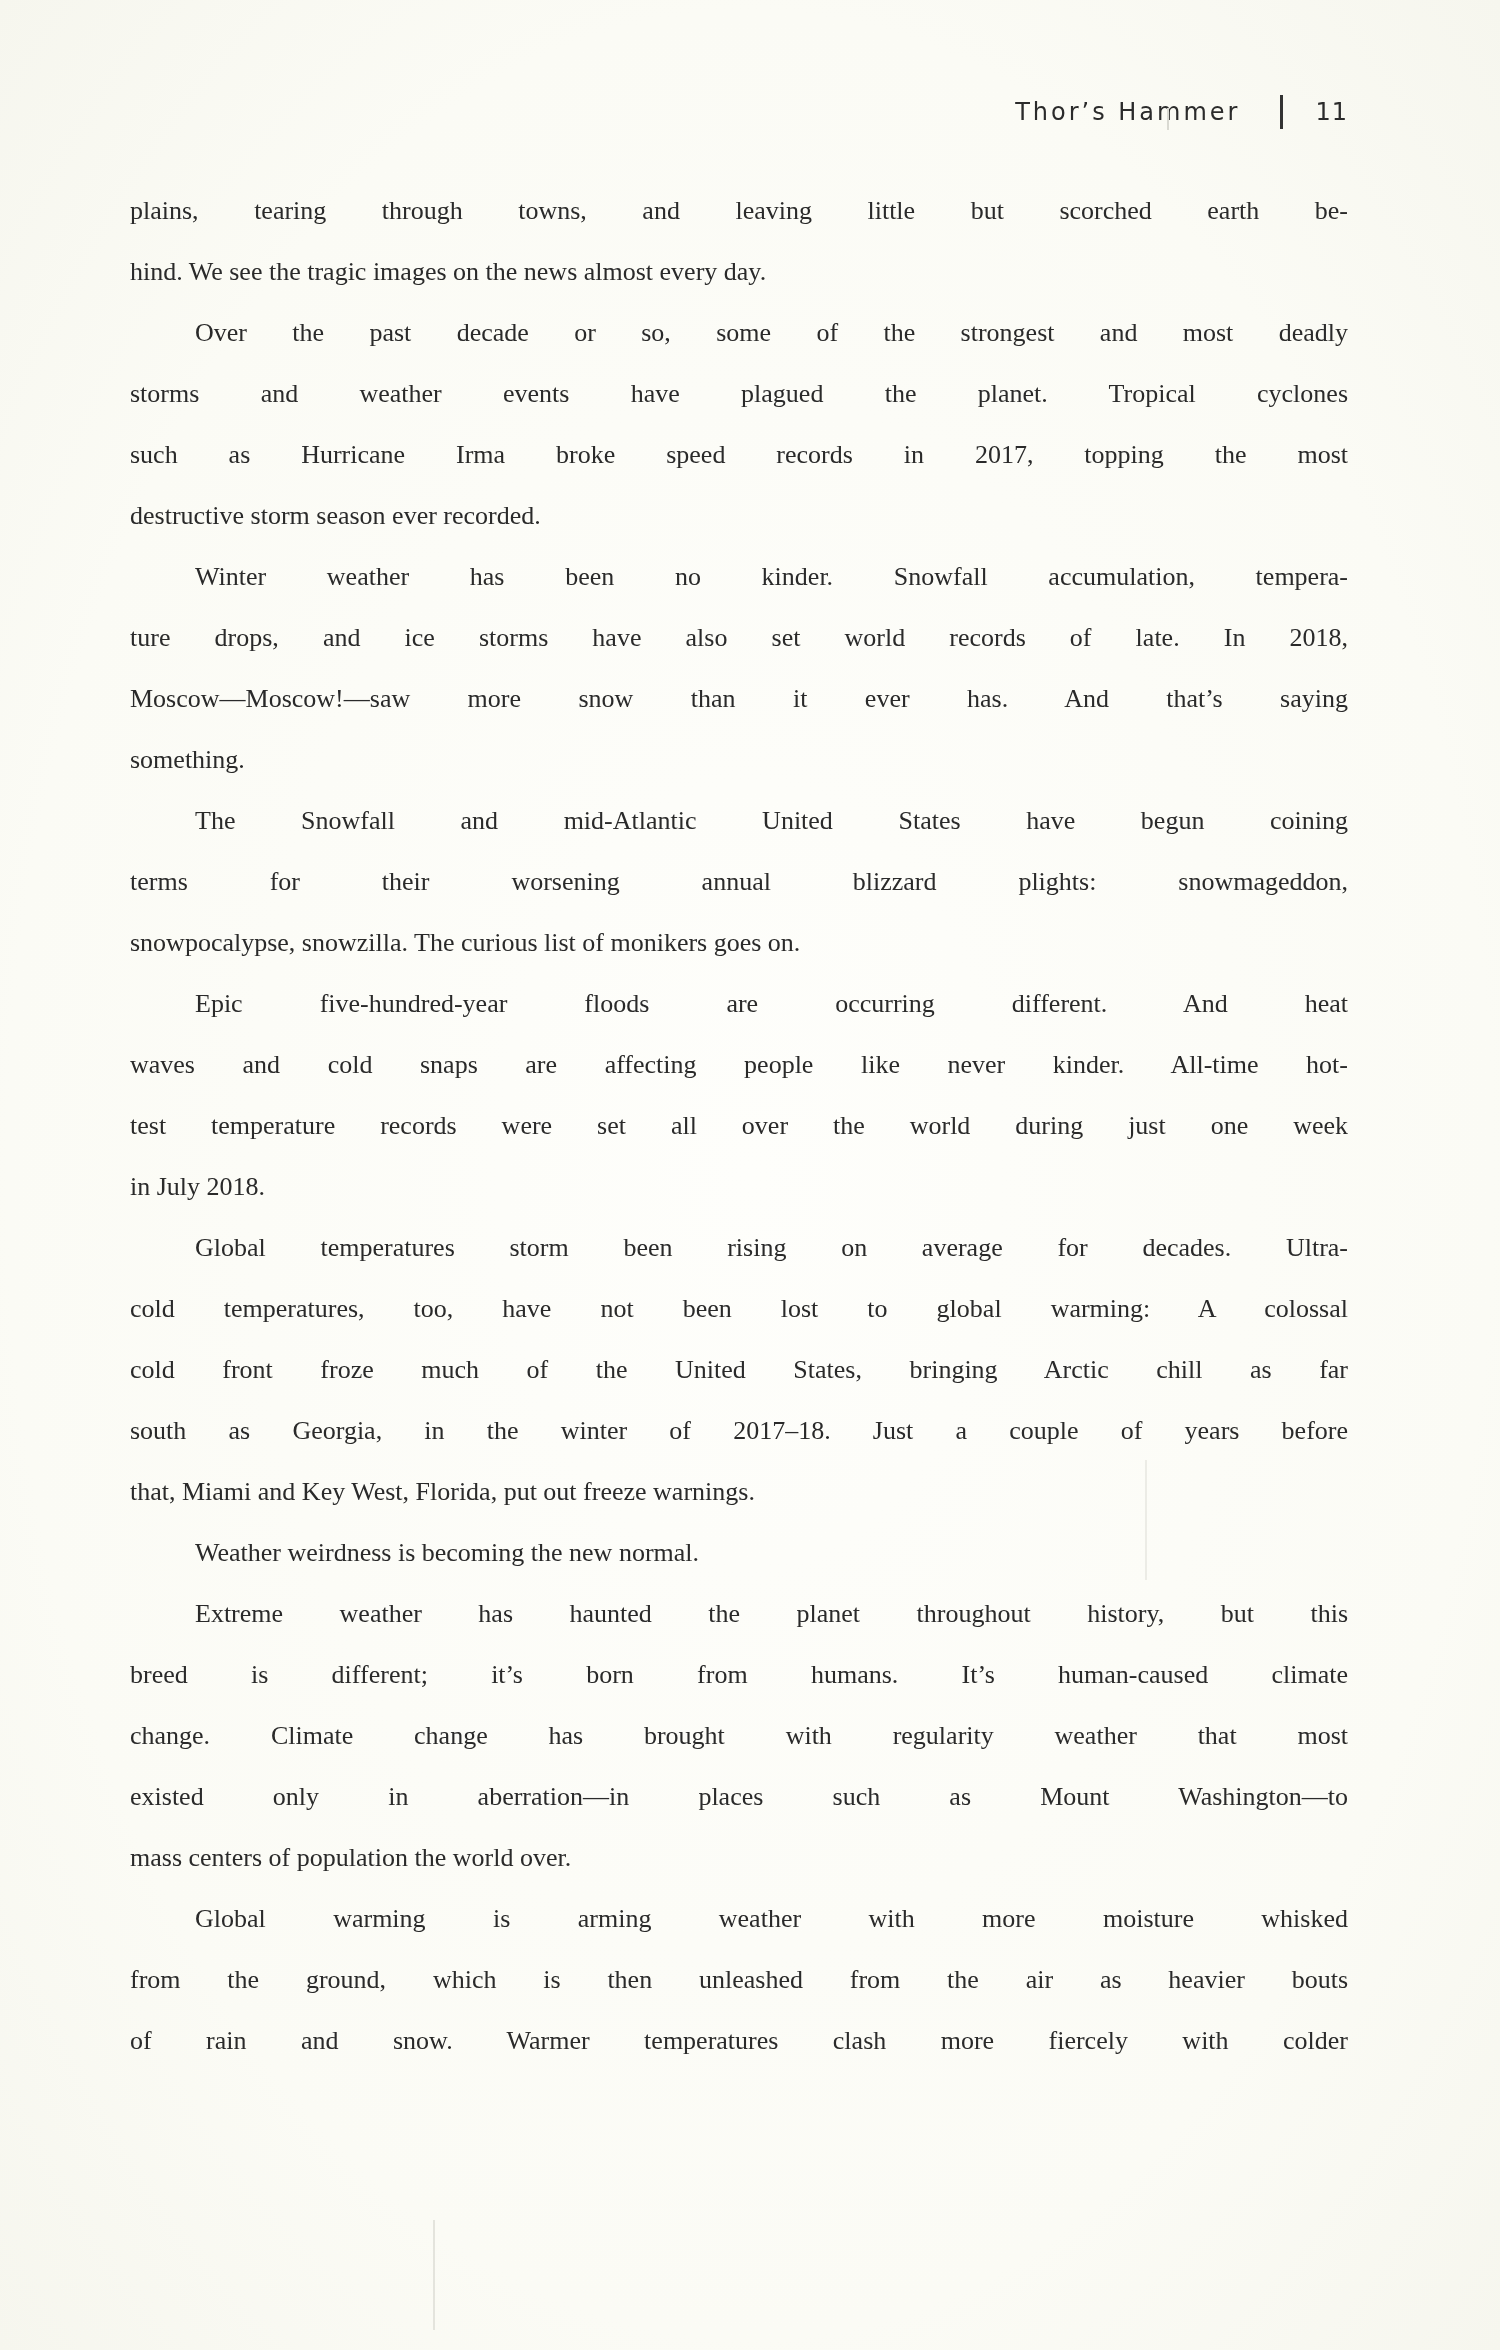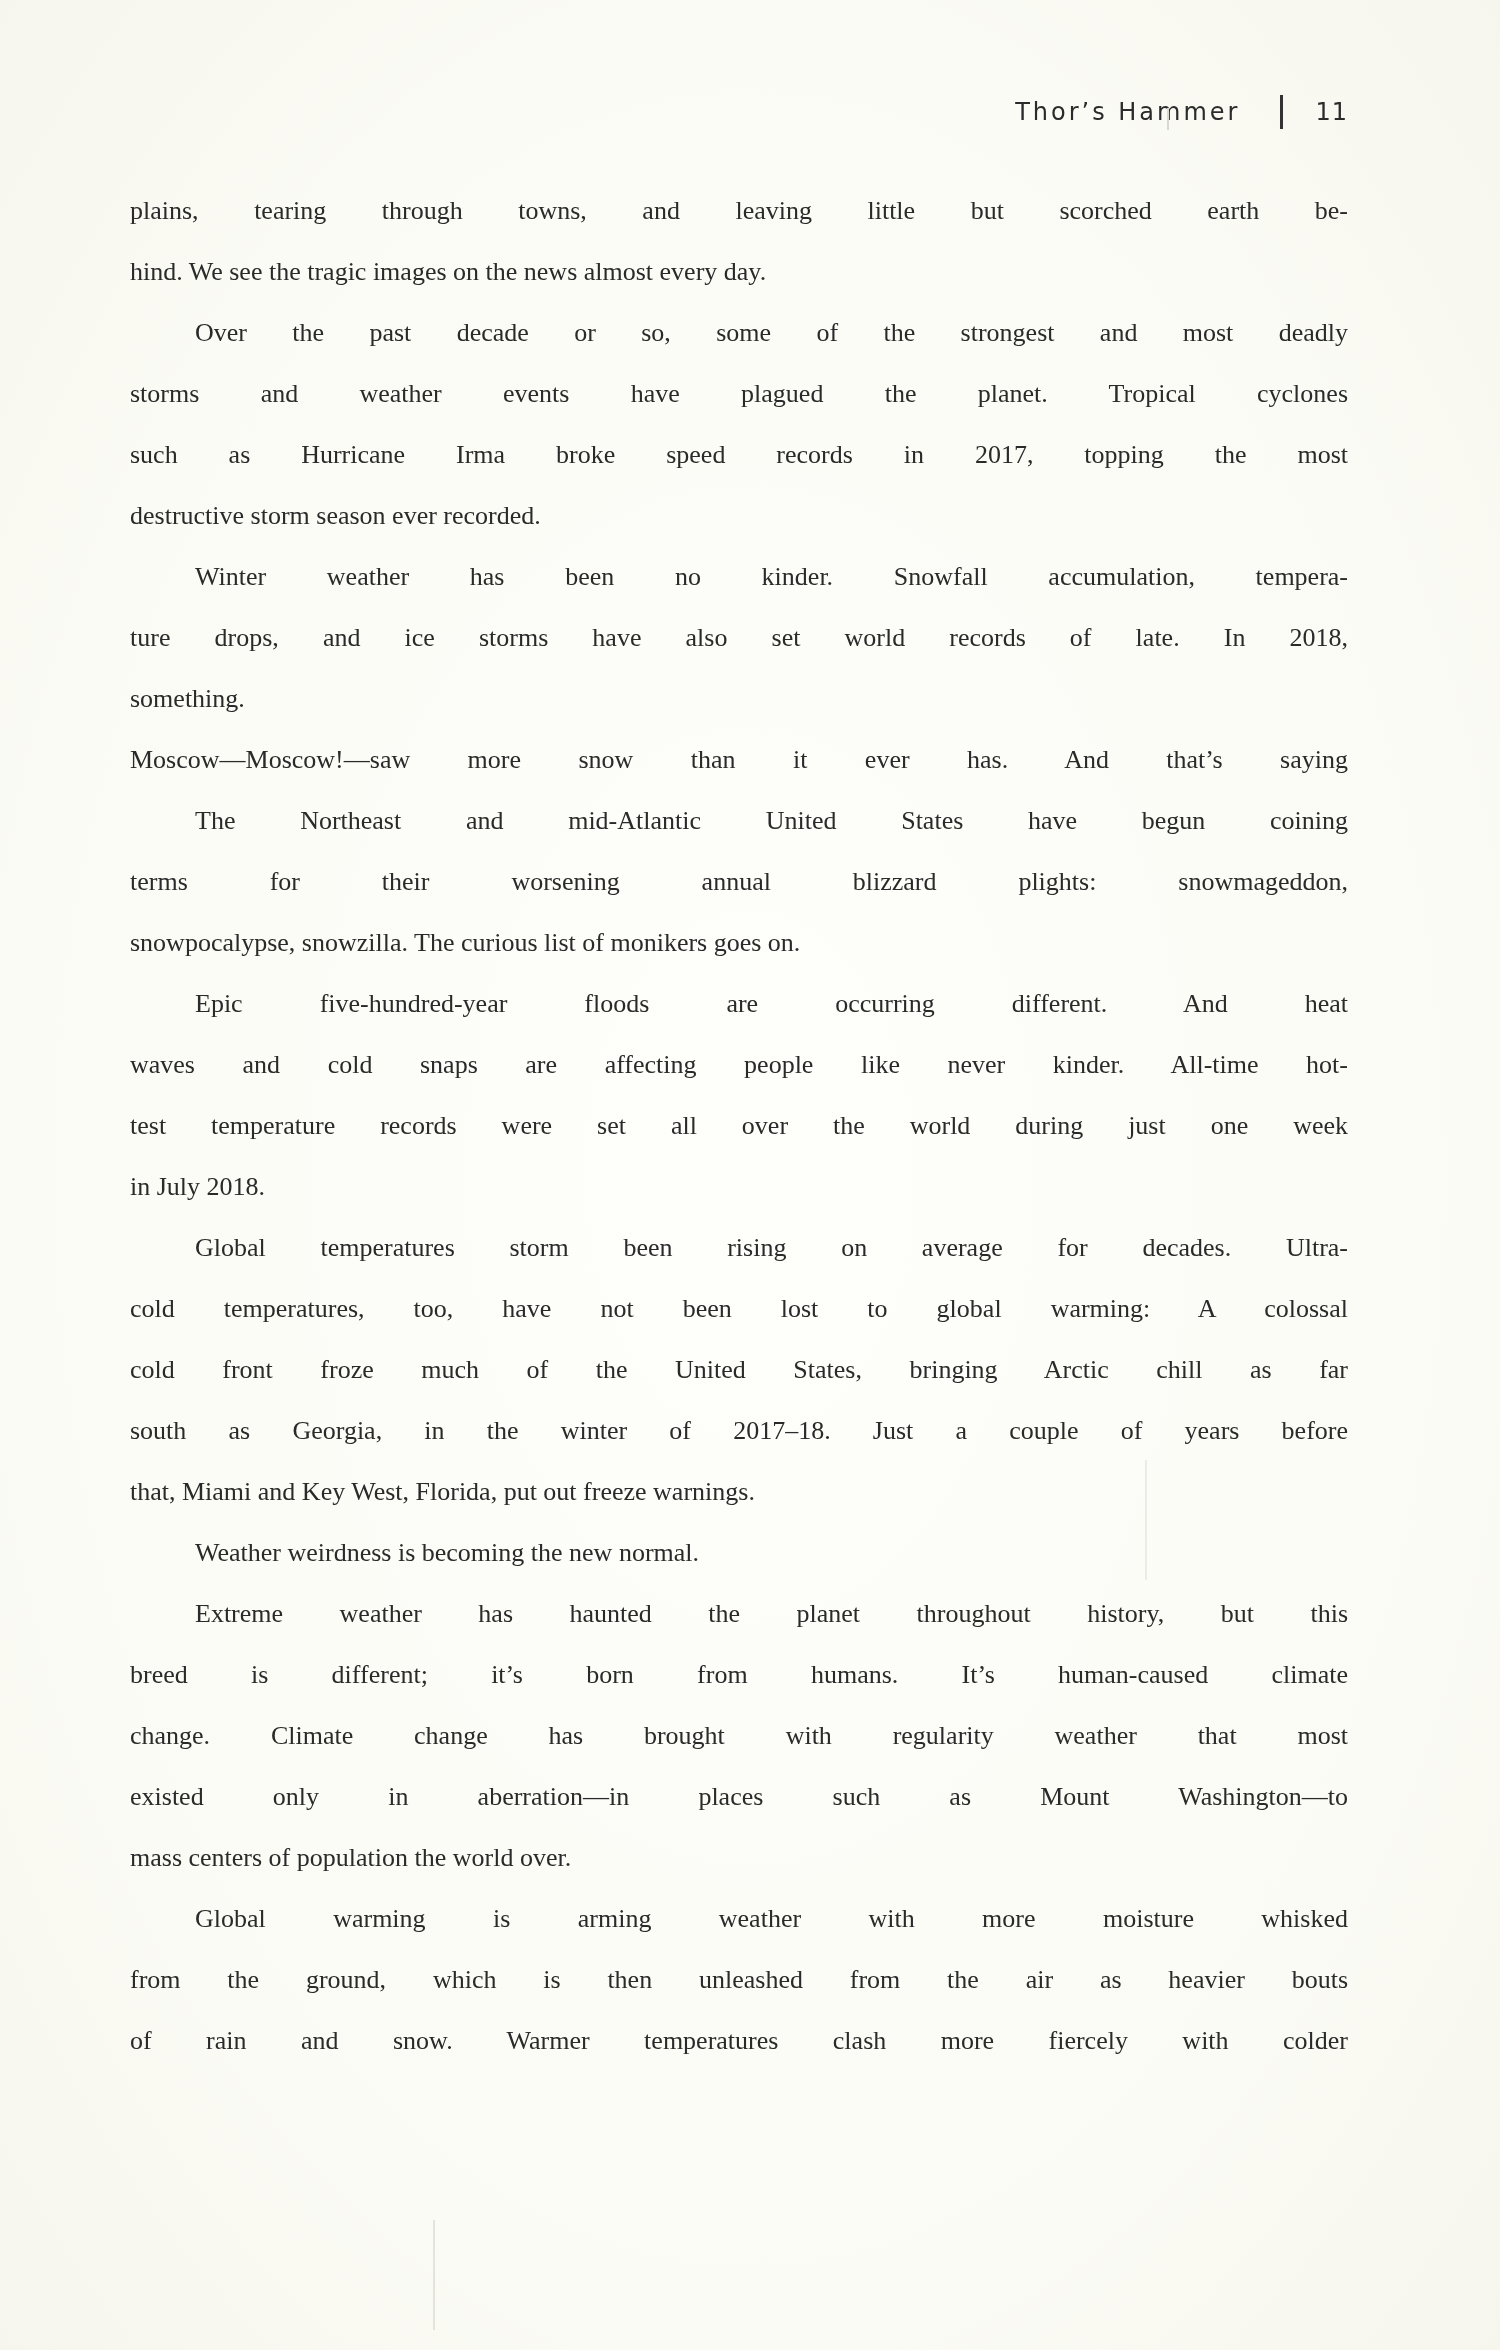--- a/index.html
+++ b/index.html
@@ -92,25 +92,25 @@
       </div>
       <div class="para">
         <span class="line" style="padding-left: 65px;">Over the past decade or so, some of the strongest and most deadly</span>
         <span class="line">storms and weather events have plagued the planet. Tropical cyclones</span>
         <span class="line">such as Hurricane Irma broke speed records in 2017, topping the most</span>
         <span class="line last">destructive storm season ever recorded.</span>
       </div>
       <div class="para">
         <span class="line" style="padding-left: 65px;">Winter weather has been no kinder. Snowfall accumulation, tempera-</span>
         <span class="line">ture drops, and ice storms have also set world records of late. In 2018,</span>
+        <span class="line">Moscow—Moscow!—saw more snow than it ever has. And that’s saying</span>
         <span class="line last">something.</span>
-        <span class="line">Moscow—Moscow!—saw more snow than it ever has. And that’s saying</span>
       </div>
       <div class="para">
-        <span class="line" style="padding-left: 65px;">The Northeast and mid-Atlantic United States have begun coining</span>
+        <span class="line" style="padding-left: 65px;">The Snowfall and mid-Atlantic United States have begun coining</span>
         <span class="line">terms for their worsening annual blizzard plights: snowmageddon,</span>
         <span class="line last">snowpocalypse, snowzilla. The curious list of monikers goes on.</span>
       </div>
       <div class="para">
         <span class="line" style="padding-left: 65px;">Epic five-hundred-year floods are occurring different. And heat</span>
         <span class="line">waves and cold snaps are affecting people like never kinder. All-time hot-</span>
         <span class="line">test temperature records were set all over the world during just one week</span>
         <span class="line last">in July 2018.</span>
       </div>
       <div class="para">

